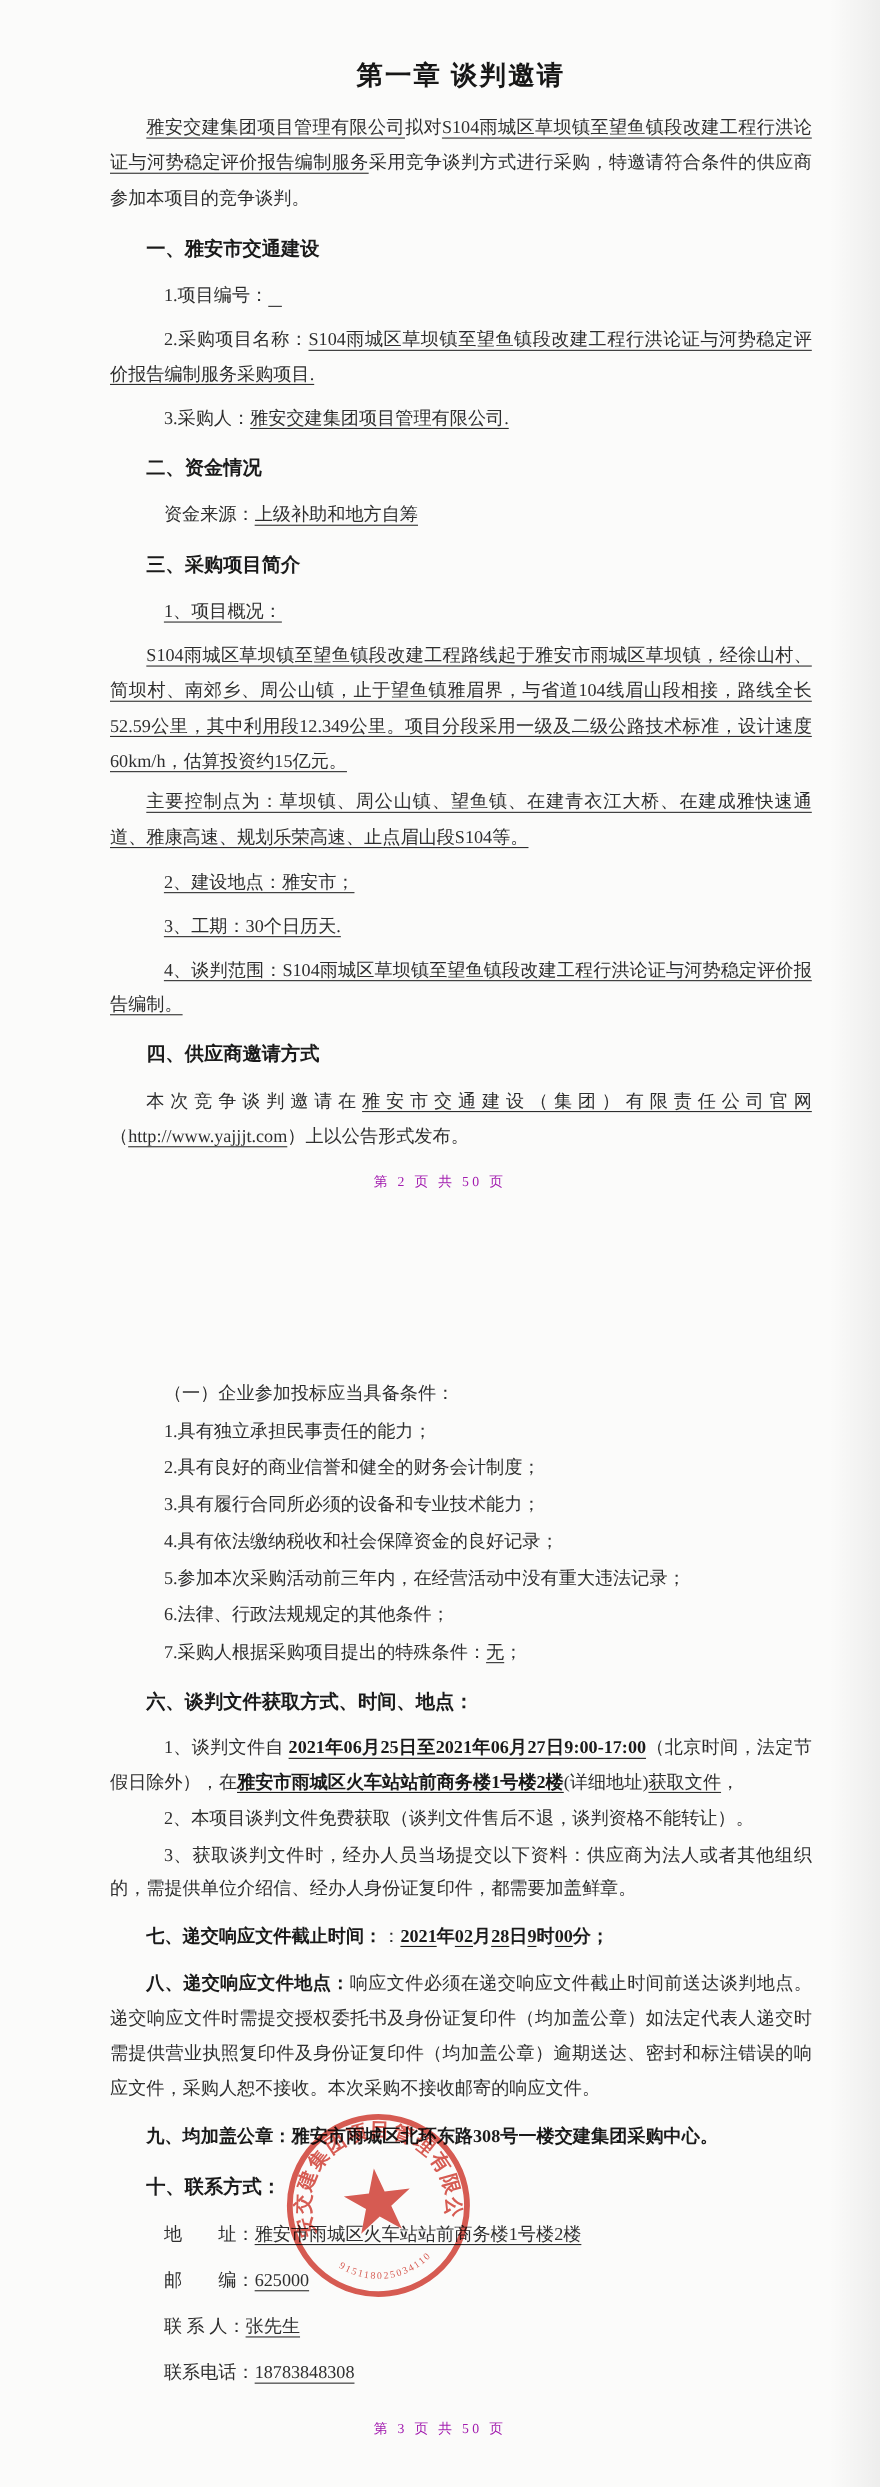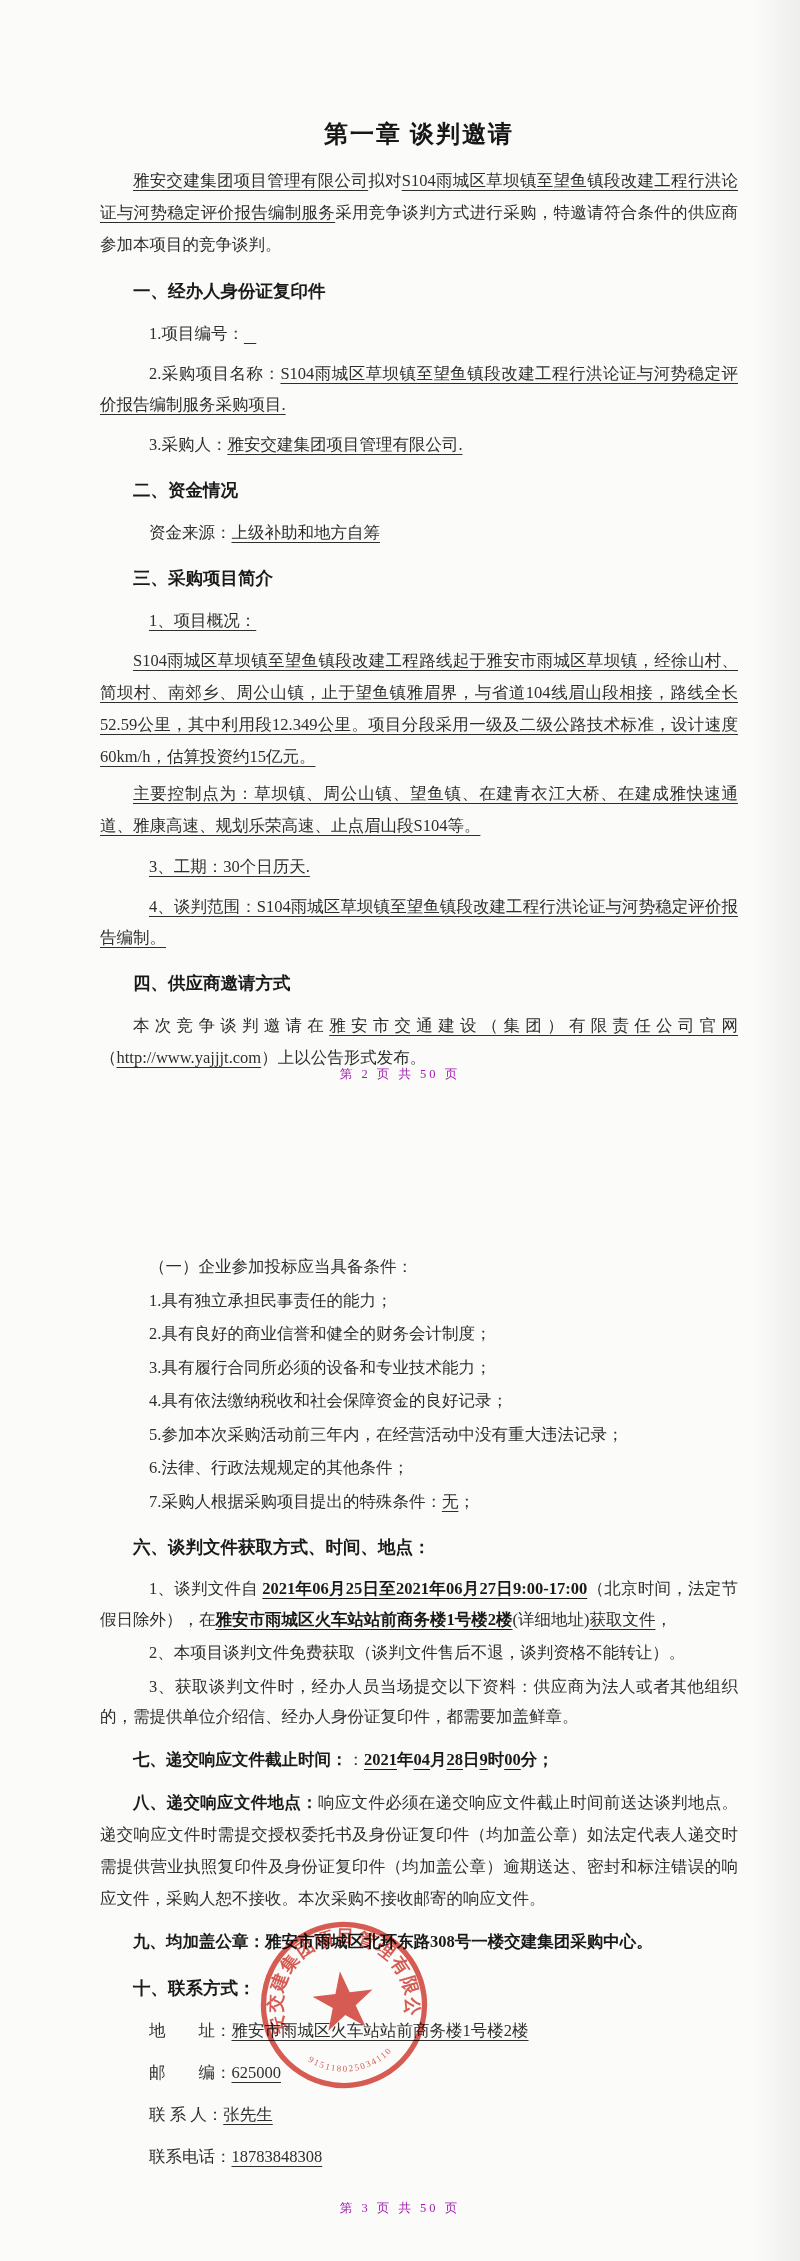--- a/index.html
+++ b/index.html
@@ -11,21 +11,21 @@
   }
   .scan-edge{
     position:absolute;top:0;right:0;width:46px;height:100%;
     background:linear-gradient(to right, rgba(0,0,0,0), rgba(0,0,0,0.055));
     pointer-events:none;
   }
   .page{position:absolute;left:0;width:800px;}
   #page-1{top:0;height:1131px;}
   #page-2{top:1131px;height:1130px;}
   .content{margin:0 62px 0 100px;font-size:16.5px;}
-  #page-1 .content{padding-top:119px;}
+  #page-1 .content{padding-top:54px;}
   #page-2 .content{padding-top:118px;}
 
   .blk-title{
     font-size:24px;font-weight:bold;text-align:center;color:#171717;
     margin:0 0 16px 0;letter-spacing:2px;line-height:30px;
   }
   .blk-heading{
     font-weight:bold;font-size:17.5px;color:#1a1a1a;
     text-indent:33px;margin:15px 0 12px;line-height:30px;
   }
@@ -60,30 +60,31 @@
 </head>
 <body>
 
 <div class="scan-edge"></div>
 
 <div class="page" id="page-1">
   <div class="content">
     <p class="blk-title">第一章 谈判邀请</p>
     <div>
         <p class="blk-para"><span class="u">雅安交建集团项目管理有限公司</span><span>拟对</span><span class="u">S104雨城区草坝镇至望鱼镇段改建工程行洪论证与河势稳定评价报告编制服务</span><span>采用竞争谈判方式进行采购，特邀请符合条件的供应商参加本项目的竞争谈判。</span></p>
-        <p class="blk-heading"><span class="b">一、经办人身份证复印件</span></p>
+        <p class="blk-heading"><span class="b">一、雅安市交通建设</span></p>
         <p class="blk-item"><span>1.项目编号：</span><span class="u">&nbsp;&nbsp;&nbsp;</span></p>
         <p class="blk-item"><span>2.采购项目名称：</span><span class="u">S104雨城区草坝镇至望鱼镇段改建工程行洪论证与河势稳定评价报告编制服务采购项目.</span></p>
         <p class="blk-item"><span>3.采购人：</span><span class="u">雅安交建集团项目管理有限公司.</span></p>
         <p class="blk-heading"><span class="b">二、资金情况</span></p>
         <p class="blk-item"><span>资金来源：</span><span class="u">上级补助和地方自筹</span></p>
         <p class="blk-heading"><span class="b">三、采购项目简介</span></p>
         <p class="blk-item"><span class="u">1、项目概况：</span></p>
         <p class="blk-para"><span class="u">S104雨城区草坝镇至望鱼镇段改建工程路线起于雅安市雨城区草坝镇，经徐山村、简坝村、南郊乡、周公山镇，止于望鱼镇雅眉界，与省道104线眉山段相接，路线全长52.59公里，其中利用段12.349公里。项目分段采用一级及二级公路技术标准，设计速度60km/h，估算投资约15亿元。</span></p>
         <p class="blk-para"><span class="u">主要控制点为：草坝镇、周公山镇、望鱼镇、在建青衣江大桥、在建成雅快速通道、雅康高速、规划乐荣高速、止点眉山段S104等。</span></p>
+        <p class="blk-item"><span class="u">2、建设地点：雅安市；</span></p>
         <p class="blk-item"><span class="u">3、工期：30个日历天.</span></p>
         <p class="blk-item"><span class="u">4、谈判范围：S104雨城区草坝镇至望鱼镇段改建工程行洪论证与河势稳定评价报告编制。</span></p>
         <p class="blk-heading"><span class="b">四、供应商邀请方式</span></p>
         <p class="blk-para"><span>本次竞争谈判邀请在</span><span class="u">雅安市交通建设（集团）有限责任公司官网</span><span>（</span><span class="u">http://www.yajjjt.com</span><span>）上以公告形式发布。</span></p>
       </div>
   </div>
   <div class="page-footer">第 2 页 共 50 页</div>
 </div>
 
 <div class="page" id="page-2">
@@ -94,21 +95,21 @@
         <p class="blk-item"><span>2.具有良好的商业信誉和健全的财务会计制度；</span></p>
         <p class="blk-item"><span>3.具有履行合同所必须的设备和专业技术能力；</span></p>
         <p class="blk-item"><span>4.具有依法缴纳税收和社会保障资金的良好记录；</span></p>
         <p class="blk-item"><span>5.参加本次采购活动前三年内，在经营活动中没有重大违法记录；</span></p>
         <p class="blk-item"><span>6.法律、行政法规规定的其他条件；</span></p>
         <p class="blk-item"><span>7.采购人根据采购项目提出的特殊条件：</span><span class="u">无</span><span>；</span></p>
         <p class="blk-heading"><span class="b">六、谈判文件获取方式、时间、地点：</span></p>
         <p class="blk-item"><span>1、谈判文件自 </span><span class="u b">2021年06月25日至2021年06月27日9:00-17:00</span><span>（北京时间，法定节假日除外），在</span><span class="u b">雅安市雨城区火车站站前商务楼1号楼2楼</span><span>(详细地址)</span><span class="u">获取文件</span><span>，</span></p>
         <p class="blk-item"><span>2、本项目谈判文件免费获取（谈判文件售后不退，谈判资格不能转让）。</span></p>
         <p class="blk-item"><span>3、获取谈判文件时，经办人员当场提交以下资料：供应商为法人或者其他组织的，需提供单位介绍信、经办人身份证复印件，都需要加盖鲜章。</span></p>
-        <p class="blk-para"><span class="b">七、递交响应文件截止时间：</span><span>：</span><span class="u b">2021</span><span class="b">年</span><span class="u b">04</span><span class="b">月</span><span class="u b">28</span><span class="b">日</span><span class="u b">9</span><span class="b">时</span><span class="u b">00</span><span class="b">分</span><span class="b">；</span></p>
+        <p class="blk-para"><span class="b">七、递交响应文件截止时间：</span><span>：</span><span class="u b">2021</span><span class="b">年</span><span class="u b">02</span><span class="b">月</span><span class="u b">28</span><span class="b">日</span><span class="u b">9</span><span class="b">时</span><span class="u b">00</span><span class="b">分</span><span class="b">；</span></p>
         <p class="blk-para"><span class="b">八、递交响应文件地点：</span><span>响应文件必须在递交响应文件截止时间前送达谈判地点。递交响应文件时需提交授权委托书及身份证复印件（均加盖公章）如法定代表人递交时需提供营业执照复印件及身份证复印件（均加盖公章）逾期送达、密封和标注错误的响应文件，采购人恕不接收。本次采购不接收邮寄的响应文件。</span></p>
         <p class="blk-para"><span class="b">九、均加盖公章：</span><span class="b">雅安市雨城区北环东路308号一楼交建集团采购中心。</span></p>
         <p class="blk-heading"><span class="b">十、联系方式：</span></p>
         <p class="blk-contact"><span>地　　址：</span><span class="u">雅安市雨城区火车站站前商务楼1号楼2楼</span></p>
         <p class="blk-contact"><span>邮　　编：</span><span class="u">625000</span></p>
         <p class="blk-contact"><span>联 系 人：</span><span class="u">张先生</span></p>
         <p class="blk-contact"><span>联系电话：</span><span class="u">18783848308</span></p>
       </div>
   </div>
   <div class="page-footer">第 3 页 共 50 页</div>

